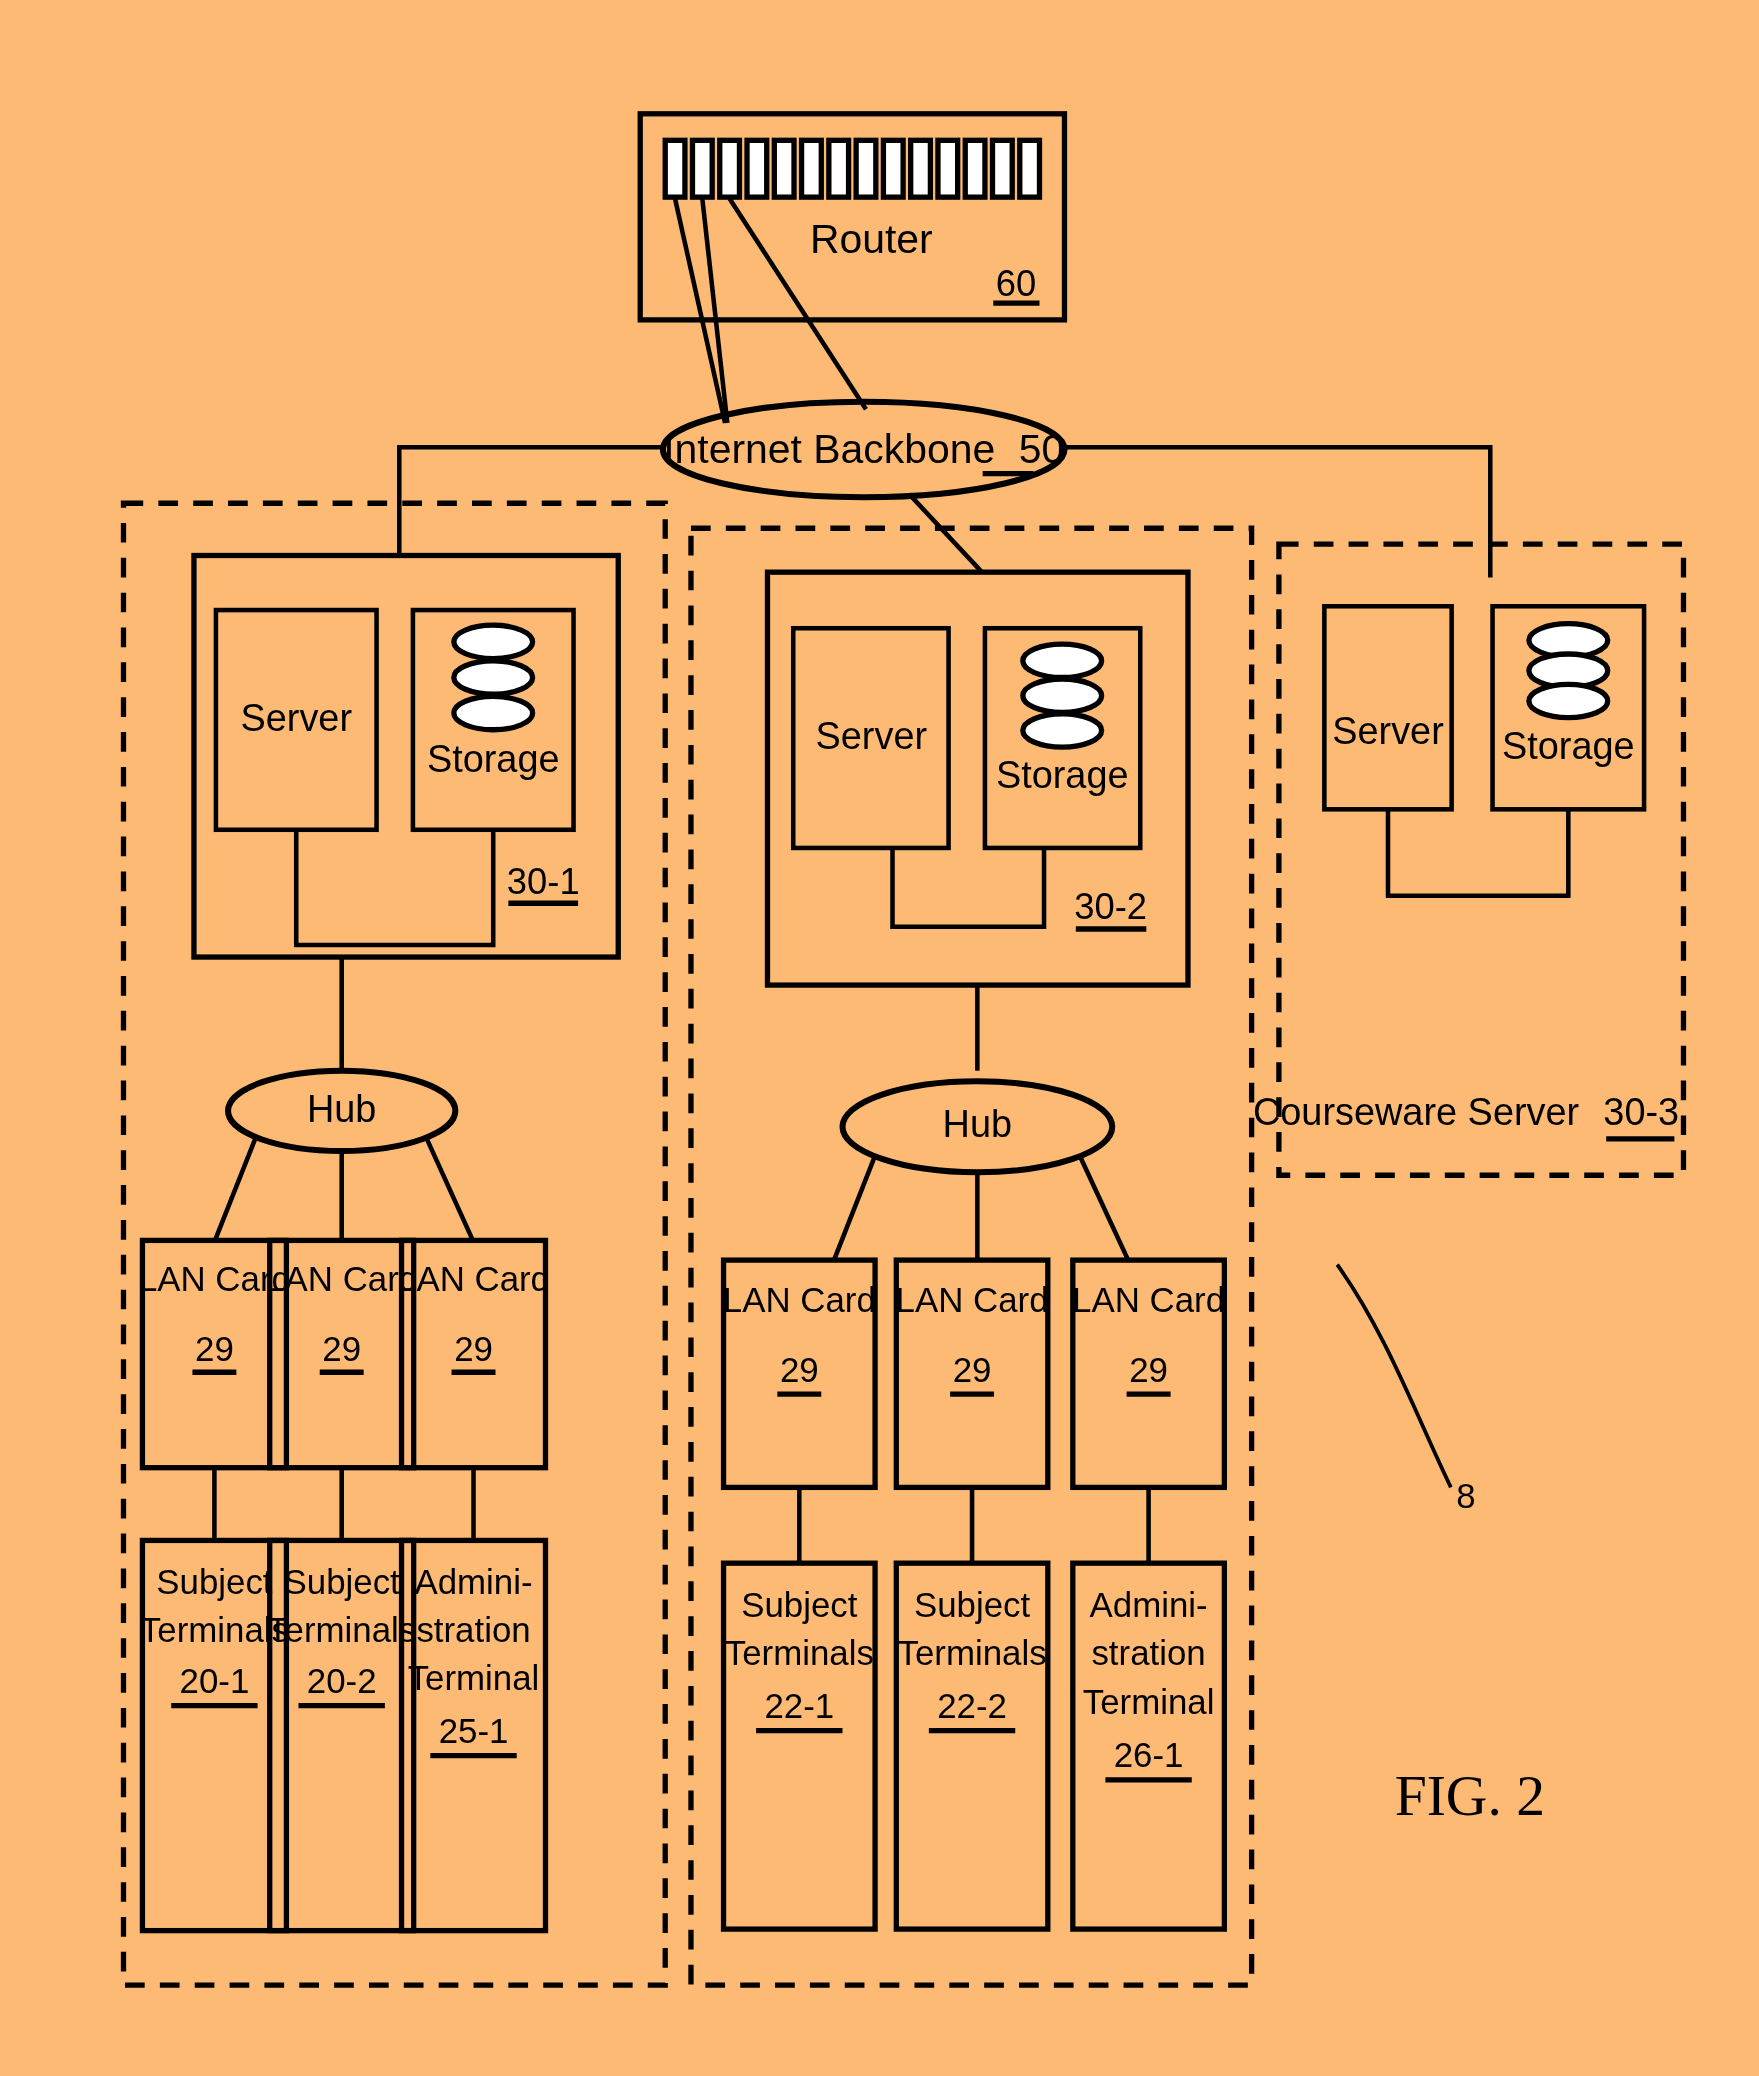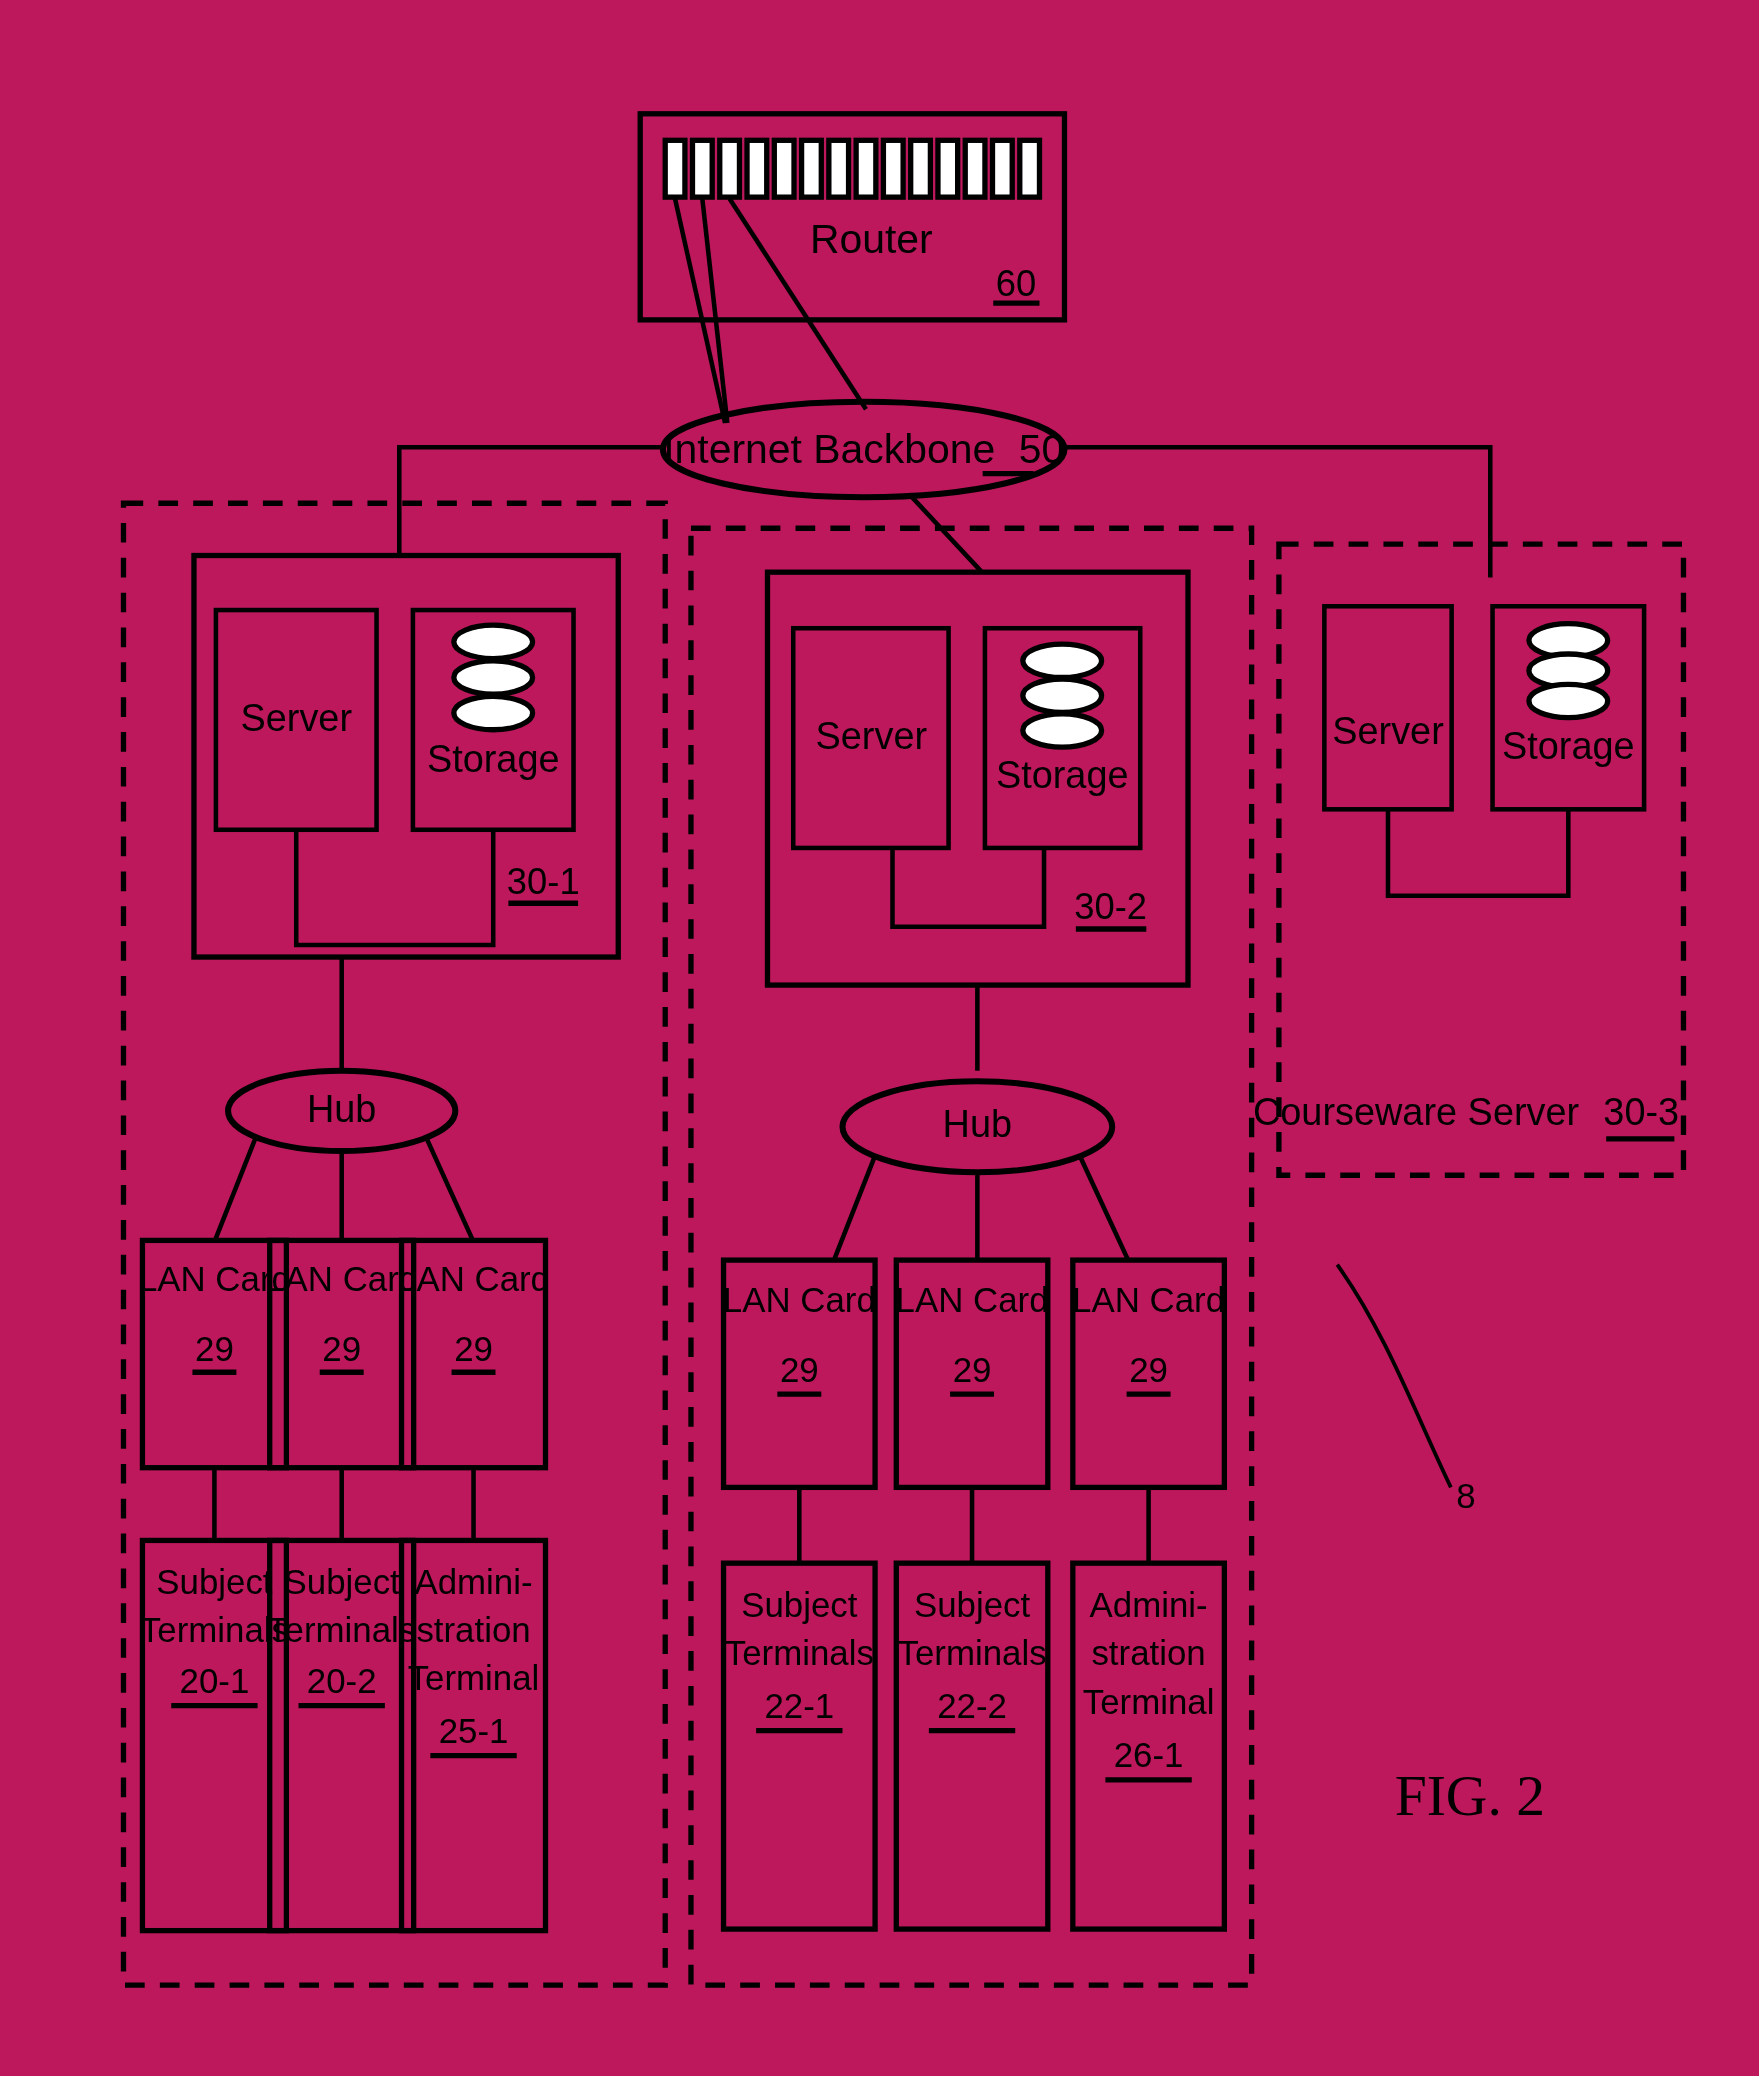--- a/index.html
+++ b/index.html
@@ -5,21 +5,21 @@
 <style>
   html, body {
     margin: 0;
     padding: 0;
     background: #ffffff;
   }
   #page {
     position: relative;
     width: 1760px;
     height: 2077px;
-    background: #be185d;
+    background: #fdba74;
     font-family: "Liberation Sans", sans-serif;
     overflow: hidden;
   }
   svg.layer {
     position: absolute;
     top: 0;
     left: 0;
     width: 1760px;
     height: 2077px;
   }

